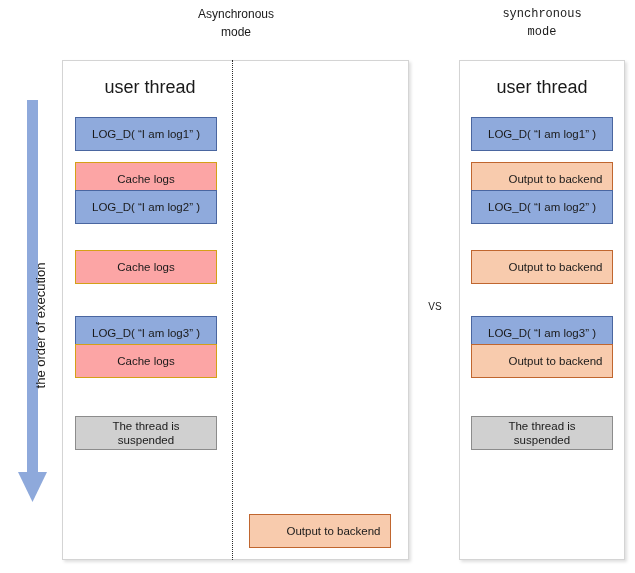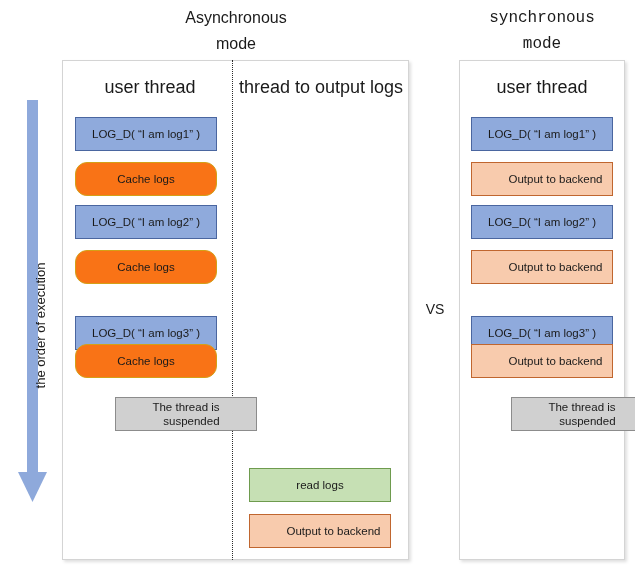--- a/index.html
+++ b/index.html
@@ -19,22 +19,22 @@
     position: absolute;
     left: 0; top: 0;
     width: 635px;
     height: 573px;
   }
 
   
   .mode-title {
     position: absolute;
     text-align: center;
-    font-size: 16px;
-    line-height: 26px;
+    font-size: 12px;
+    line-height: 18px;
     color: #1a1a1a;
     white-space: pre-line;
   }
   #async-title { left: 146px; top: 5px; width: 180px; }
   #sync-title  { left: 452px; top: 5px; width: 180px; font-family: Liberation Mono, monospace; }
 
   
   .panel {
     position: absolute;
     background: #ffffff;
@@ -66,59 +66,59 @@
   #label-output-thread      { left: 236px; top: 77px; width: 170px; }
   #label-user-thread-sync   { left: 462px; top: 77px; width: 160px; }
 
   
   .block {
     position: absolute;
     box-sizing: border-box;
     display: flex;
     align-items: center;
     justify-content: center;
-    text-align: right;
+    text-align: center;
     font-size: 11.5px;
     line-height: 14px;
     color: #1a1a1a;
     white-space: pre-line;
     border-width: 1px;
     border-style: solid;
   }
   .b-blue   { background: #8FAADC; border-color: #4A66A0; }
-  .b-yellow { background: #f97316; border-color: #D4A017; border-radius: 12px; }
+  .b-yellow { background: #fca5a5; border-color: #D4A017; }
   .b-orange { background: #F8CBAD; border-color: #C0662F; padding-left: 27px; }
   .b-grey   { background: #D0D0D0; border-color: #8C8C8C; }
   .b-green  { background: #C6E0B4; border-color: #6E9B4E; }
 
   
   .col-a { left: 75px;  width: 142px; height: 34px; }
   
   .col-b { left: 249px; width: 142px; height: 34px; }
   
   .col-c { left: 471px; width: 142px; height: 34px; }
 
   .r1 { top: 117px; }
   .r2 { top: 162px; }
-  .r3 { top: 205px; }
+  .r3 { top: 190px; }
   .r4 { top: 250px; }
   .r5 { top: 316px; }
   .r6 { top: 344px; }
-  .r7 { top: 397px; margin-left: 40px; }
+  .r7 { top: 416px; }
   .rg { top: 468px; }
   .ro { top: 514px; }
 
   
   #vs-label {
     position: absolute;
     left: 414px;
     top: 301px;
     width: 42px;
     text-align: center;
-    font-size: 14px;
+    font-size: 10px;
     color: #1a1a1a;
   }
 
   
   #order-arrow {
     position: absolute;
     left: 12px;
     top: 100px;
     width: 44px;
     height: 410px;
@@ -151,32 +151,30 @@
       <rect x="15" y="0" width="11" height="378" fill="#8EA9DB"></rect>
       <polygon points="6,372 35,372 20.5,402" fill="#8EA9DB"></polygon>
     </svg>
     <div id="order-arrow-label">the order of execution</div>
   </div>
 
   <div class="panel" id="async-panel"></div>
   <div class="divider"></div>
 
   <div class="col-label" id="label-user-thread-async">user thread</div>
-  <div class="col-label" id="label-output-thread">thread to output logs</div>
 
   <div class="block b-blue col-a r1">LOG_D( “I am log1” )</div>
   <div class="block b-yellow col-a r2">Cache logs</div>
   <div class="block b-blue col-a r3">LOG_D( “I am log2” )</div>
   <div class="block b-yellow col-a r4">Cache logs</div>
   <div class="block b-blue col-a r5">LOG_D( “I am log3” )</div>
   <div class="block b-yellow col-a r6">Cache logs</div>
   <div class="block b-grey col-a r7">The thread is
 suspended</div>
 
-  <div class="block b-green col-b rg">read logs</div>
   <div class="block b-orange col-b ro">Output to backend</div>
 
   <div id="vs-label">VS</div>
 
   <div class="panel" id="sync-panel"></div>
   <div class="col-label" id="label-user-thread-sync">user thread</div>
 
   <div class="block b-blue col-c r1">LOG_D( “I am log1” )</div>
   <div class="block b-orange col-c r2">Output to backend</div>
   <div class="block b-blue col-c r3">LOG_D( “I am log2” )</div>

